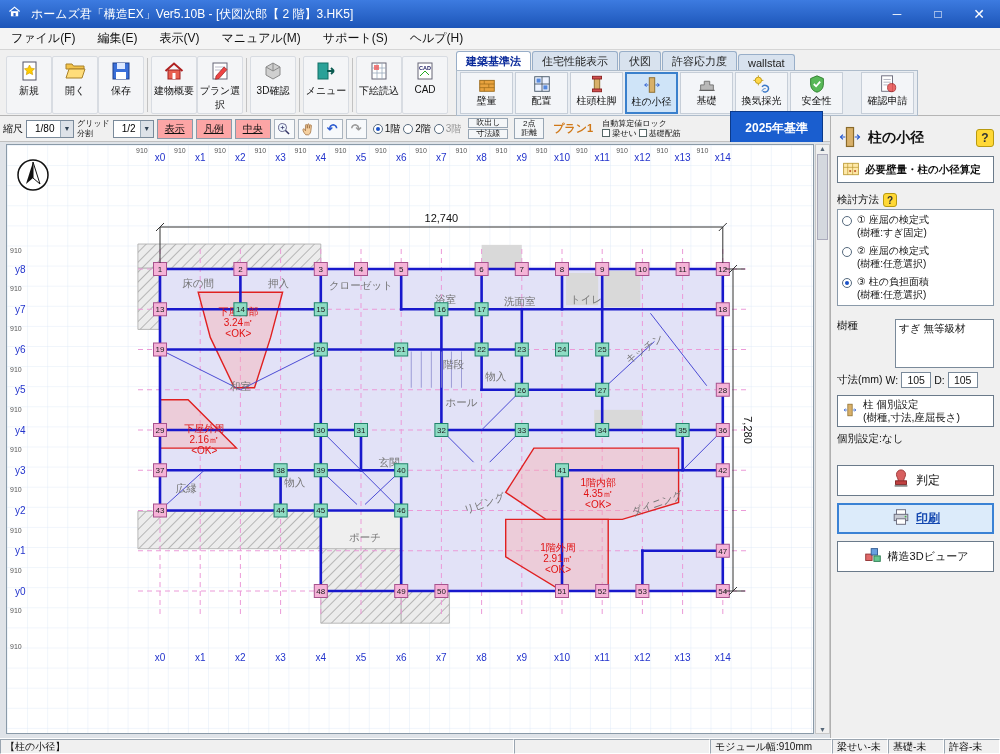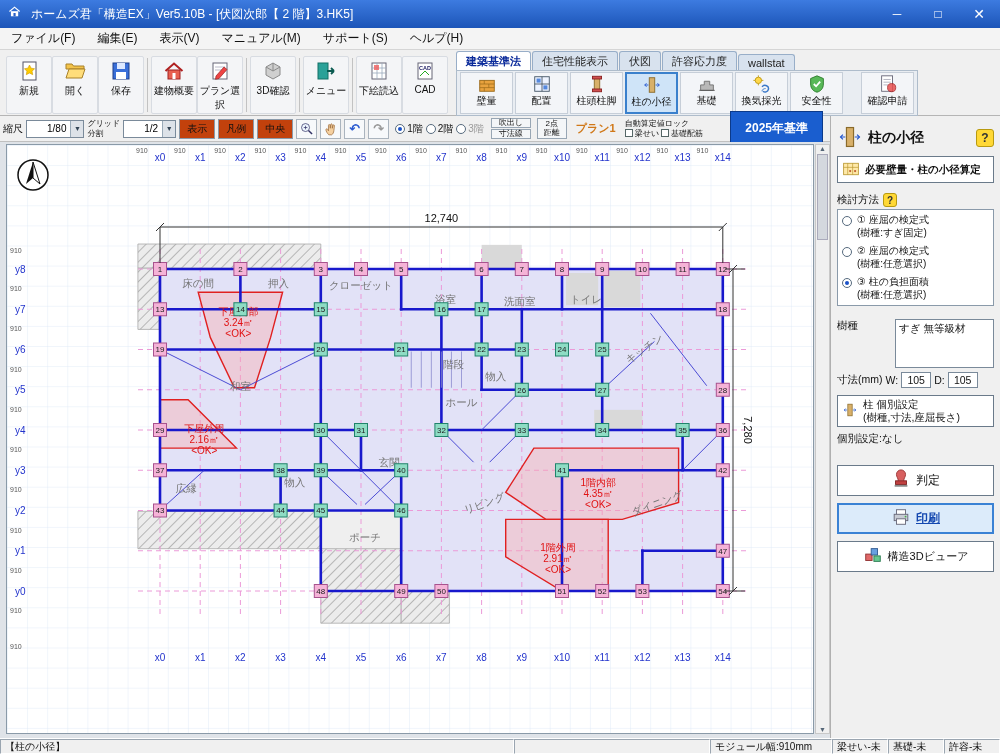--- a/index.html
+++ b/index.html
@@ -26,23 +26,23 @@
 #subtools{display:flex;gap:2px;border:1px solid #aebccb;background:#e9edf2;padding:1px 3px;height:46px;align-items:center;}
 .sbtn{width:53px;height:42px;display:flex;flex-direction:column;align-items:center;justify-content:flex-start;font-size:10px;gap:0;border:1px solid #c6ced8;background:#f3f5f8;color:#111;padding-top:1px;}
 .sbtn.active{background:#cfe4f8;border:2px solid #3a80cc;}
 .sbtn.gap{margin-left:16px;}
 
 #main{flex:1;display:flex;min-height:0;}
 #left-col{width:830px;display:flex;flex-direction:column;}
 #viewrow{height:26px;background:#f0f0f0;border-bottom:1px solid #c0c0c0;display:flex;align-items:center;font-size:10px;gap:3px;padding:0 3px;flex:none;}
 .vr-label{font-size:10px;color:#111;}
 .vr-2line{display:flex;flex-direction:column;font-size:8px;line-height:1.15;color:#111;}
-.dropdown{background:#fff;border:1px solid #7a8a9a;height:18px;display:flex;align-items:center;font-size:10px;padding-left:20px;min-width:48px;justify-content:space-between;}
+.dropdown{background:#fff;border:1px solid #7a8a9a;height:18px;display:flex;align-items:center;font-size:10px;padding-left:8px;min-width:48px;justify-content:space-between;}
 .dd-arrow{background:#dde2e8;border-left:1px solid #9aaab8;height:100%;width:13px;font-size:7px;display:flex;align-items:center;justify-content:center;color:#345;margin-left:4px;}
-.vr-btn{height:20px;padding:0 7px;font-size:10px;border:1px solid #8a9aaa;background:#c2410c;color:#111;}
+.vr-btn{height:20px;padding:0 7px;font-size:10px;border:1px solid #8a9aaa;background:#fca5a5;color:#111;text-decoration:underline;}
 .vr-icon{width:21px;height:20px;display:flex;align-items:center;justify-content:center;border:1px solid #aab4be;background:#f7f9fb;font-size:13px;}
 .vr-icon.undo{color:#2a5ad0;font-weight:bold;}
 .vr-icon.redo{color:#999;font-weight:bold;}
 .floor{display:flex;align-items:center;gap:2px;font-size:10px;margin-left:3px;color:#111;}
 .floor.dim{color:#999;}
 .radio{width:10px;height:10px;border:1px solid #566a7e;border-radius:50%;background:#fff;position:relative;flex:none;}
 .radio.sel::after{content:"";position:absolute;inset:2px;background:#1a52c8;border-radius:50%;}
 .stackwrap{display:flex;flex-direction:column;gap:1px;margin-left:4px;}
 .ministack{width:40px;height:10px;font-size:8px;line-height:1;border:1px solid #98a6b4;background:#f4f6f8;color:#111;padding:0;}
 .ministack2{width:30px;height:21px;font-size:8px;line-height:1.1;border:1px solid #98a6b4;background:#f4f6f8;color:#111;display:flex;flex-direction:column;align-items:center;justify-content:center;margin-left:3px;}

